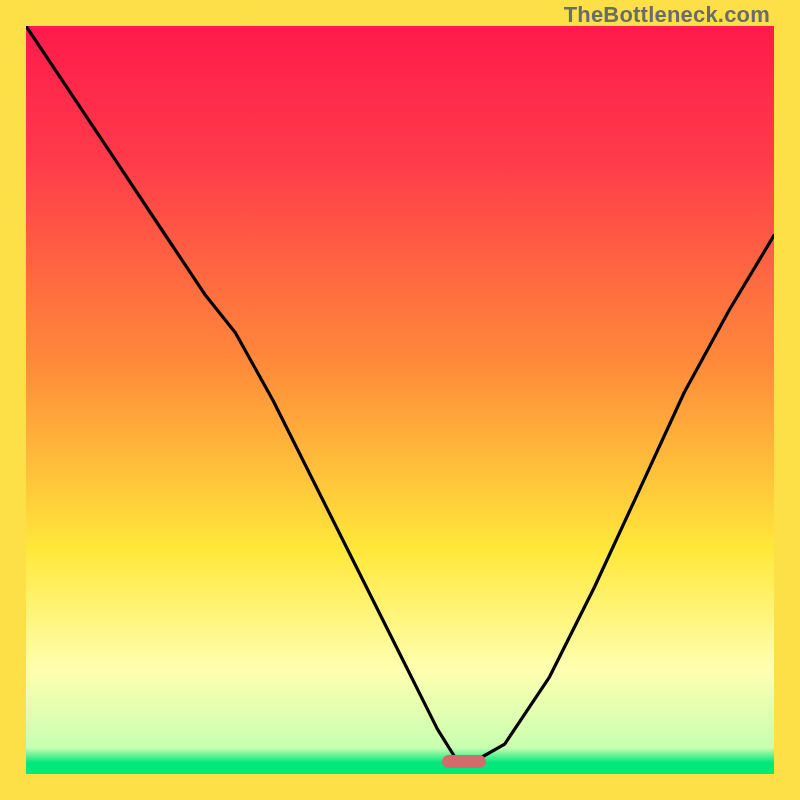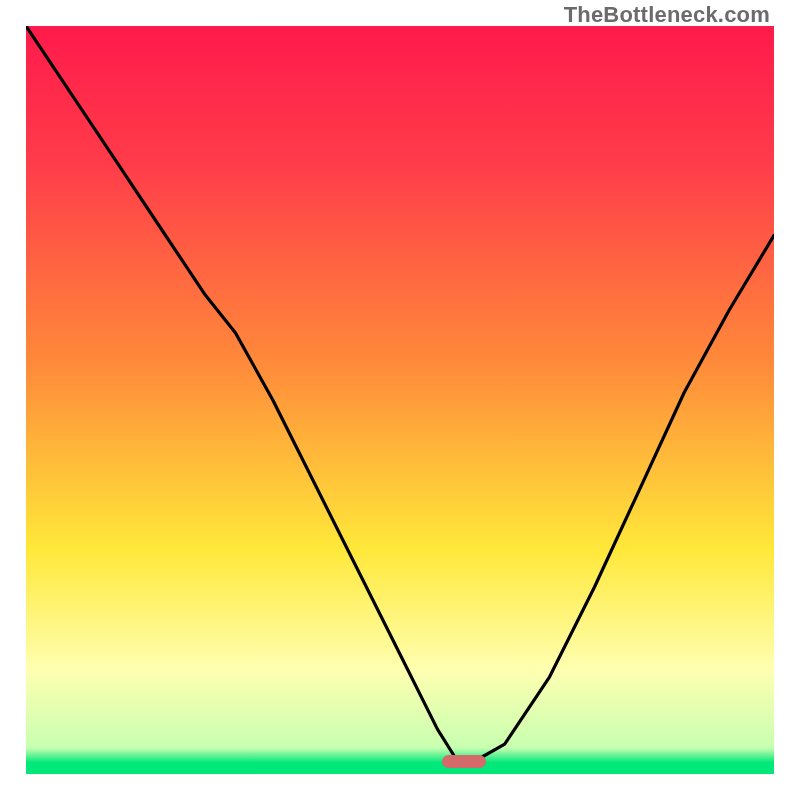--- a/index.html
+++ b/index.html
@@ -9,21 +9,21 @@
     height: 800px;
     background: #000;
     overflow: hidden;
   }
   .frame {
     position: absolute;
     left: 0;
     top: 0;
     width: 800px;
     height: 800px;
-    background: #ffffff;
+    background: #fde047;
   }
   .plot {
     position: absolute;
     left: 26px;
     top: 26px;
     width: 748px;
     height: 748px;
     overflow: hidden;
   }
   .gradient {

